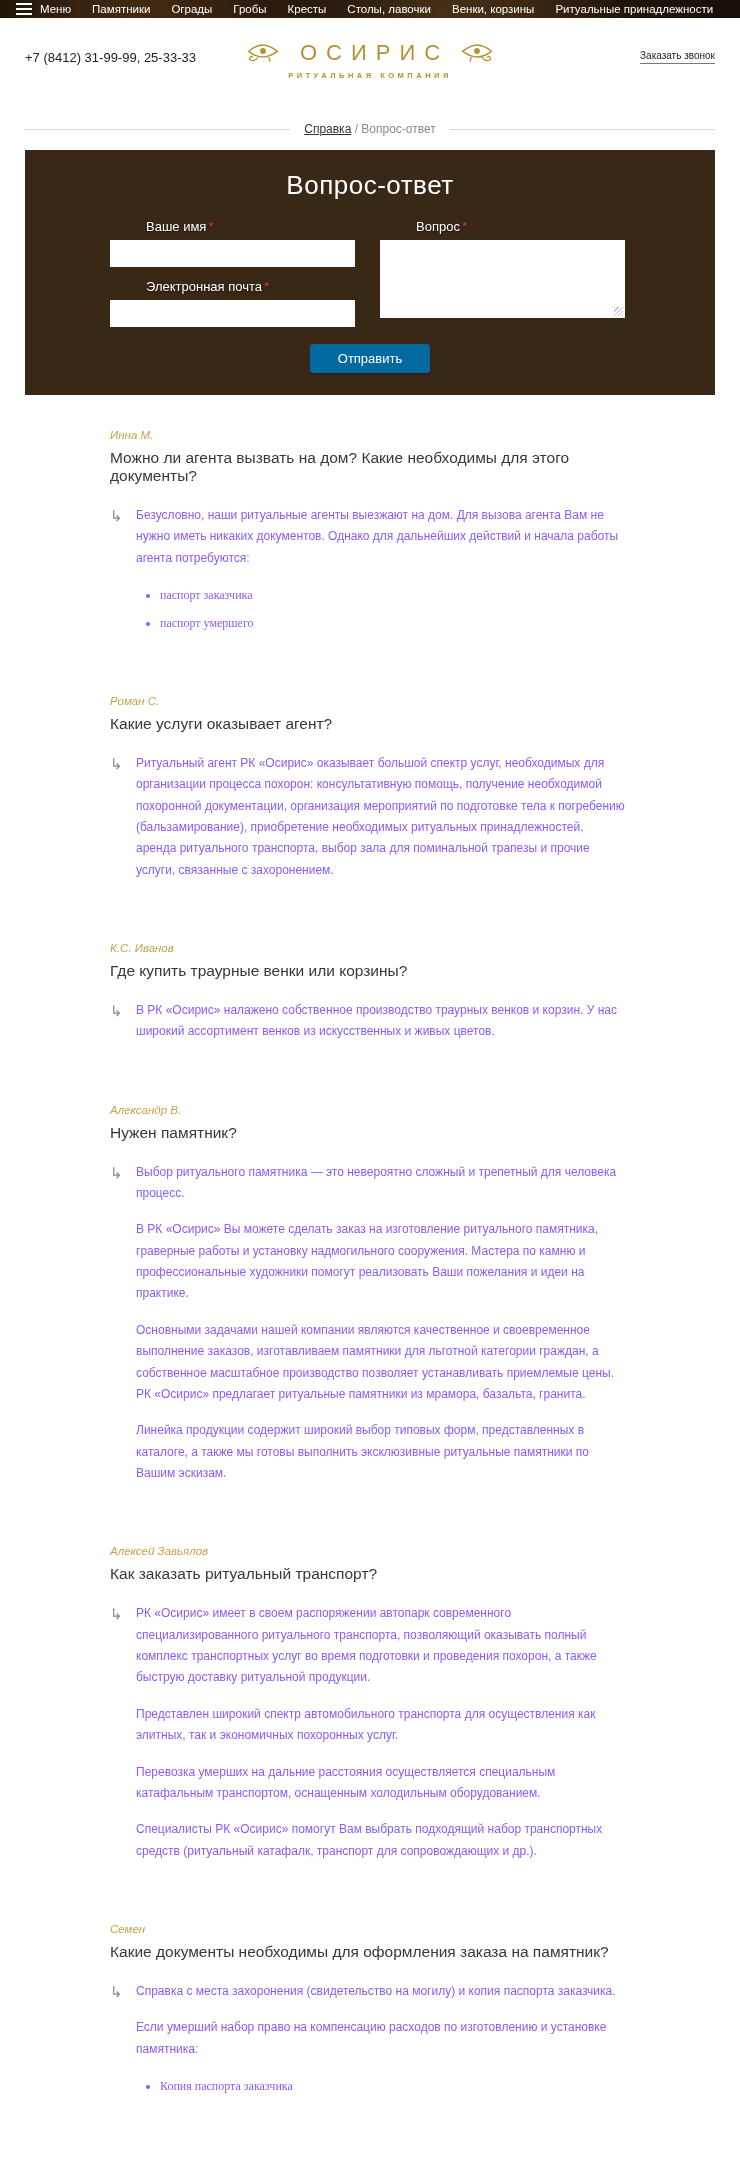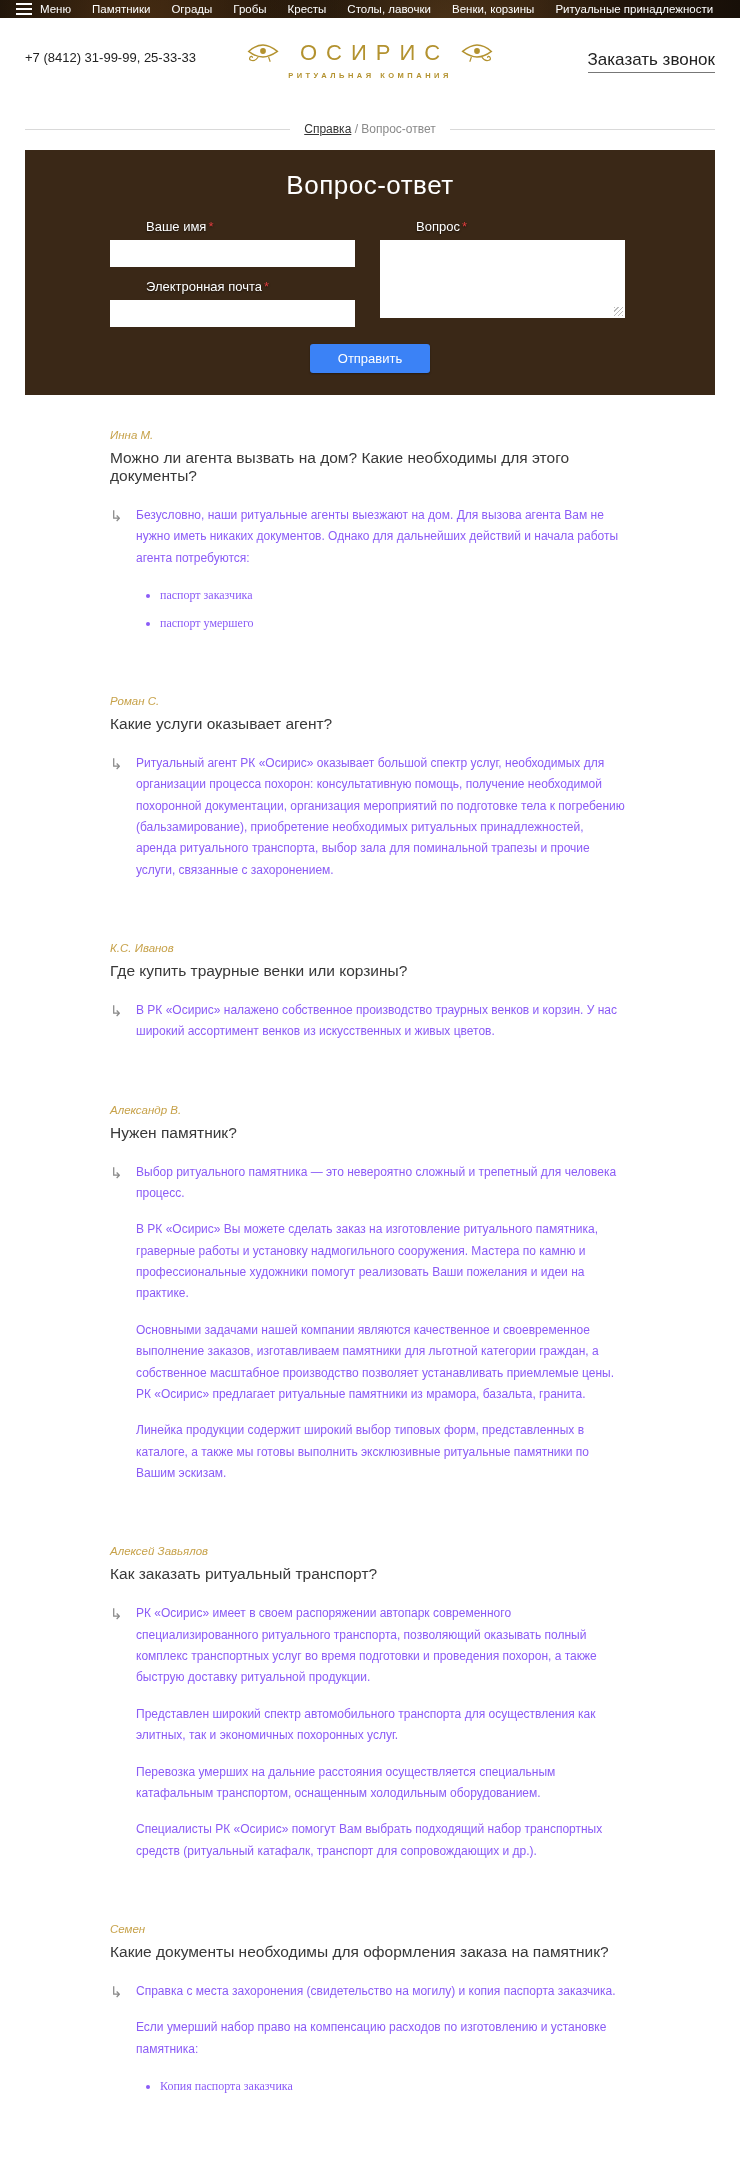--- a/index.html
+++ b/index.html
@@ -23,21 +23,21 @@
   .menu-root { display:flex; align-items:center; gap:8px; }
   .burger { display:inline-flex; flex-direction:column; gap:3px; }
   .burger i { display:block; width:16px; height:2px; background:#fff; }
   
   .header { position:relative; padding:20px 25px 6px; height:88px; }
   .header .phone { position:absolute; left:25px; top:32px; font-size:13px; color:#222; font-weight:500; }
   .logo { position:absolute; left:0; right:0; top:22px; text-align:center; }
   .logo-row { display:flex; align-items:center; justify-content:center; gap:12px; }
   .logo-title { font-size:22px; letter-spacing:9px; color:#b3922f; font-weight:400; padding-left:9px; }
   .logo-sub { margin-top:5px; font-size:7.5px; font-weight:bold; letter-spacing:3.5px; color:#b3922f; }
-  .callback { position:absolute; right:25px; top:32px; font-size:17px; color:#222;
+  .callback { position:absolute; right:25px; top:32px; font-size:10px; color:#222;
               text-decoration:none; border-bottom:1px solid #777; padding-bottom:2px; cursor:pointer; }
   
   .crumbs { display:flex; align-items:center; gap:14px; margin:16px 25px 0; }
   .crumbs .line { flex:1; height:1px; background:#d9d9d9; }
   .crumbs .txt { font-size:12px; color:#8a8a8a; white-space:nowrap; }
   .crumbs .home { color:#333; text-decoration:underline; cursor:pointer; }
   
   .hero {
     margin:14px 25px 0; height:245px; position:relative; padding-top:16px;
     background:
@@ -54,21 +54,21 @@
   .f-label { color:#fff; font-size:13px; margin-bottom:6px; text-shadow:0 1px 2px rgba(0,0,0,.6);margin-left:36px; }
   .f-label .req { color:#e03e3e; margin-left:2px; }
   .hero input[type=text]{ width:100%; height:27px; border:none; outline:none; background:#fff; padding:0 8px; font-size:12px; }
   .hero .gap { height:12px; }
   .ta-wrap { position:relative; }
   .hero textarea { width:100%; height:78px; border:none; outline:none; background:#fff; resize:none; padding:6px 8px; font-size:12px; display:block; }
   .grip { position:absolute; right:2px; bottom:2px; width:9px; height:9px;
           background:repeating-linear-gradient(-45deg,#bbb 0 1px,transparent 1px 3px); }
   .btn-row { text-align:center; margin-top:17px; }
   .submit-btn {
-    background:#3b82f6; color:#fff; border:none; border-radius:3px;
+    background:#0369a1; color:#fff; border:none; border-radius:3px;
     font-size:13px; padding:7px 28px; cursor:pointer; font-family:inherit;
     box-shadow:0 1px 2px rgba(0,0,0,.35);
   }
   
   .qa-list { padding:34px 0 0 110px; width:625px; }
   .qa { margin-bottom:46px; }
   .qa-author { font-size:11.5px; font-style:italic; color:#c7a24a; }
   .qa-question { font-size:15.5px; font-weight:500; color:#383838; margin:8px 0 20px; }
   .qa-body { display:flex; }
   .reply-arrow { width:26px; flex:0 0 26px; color:#8a8a8a; font-size:15px; line-height:1.4; }

